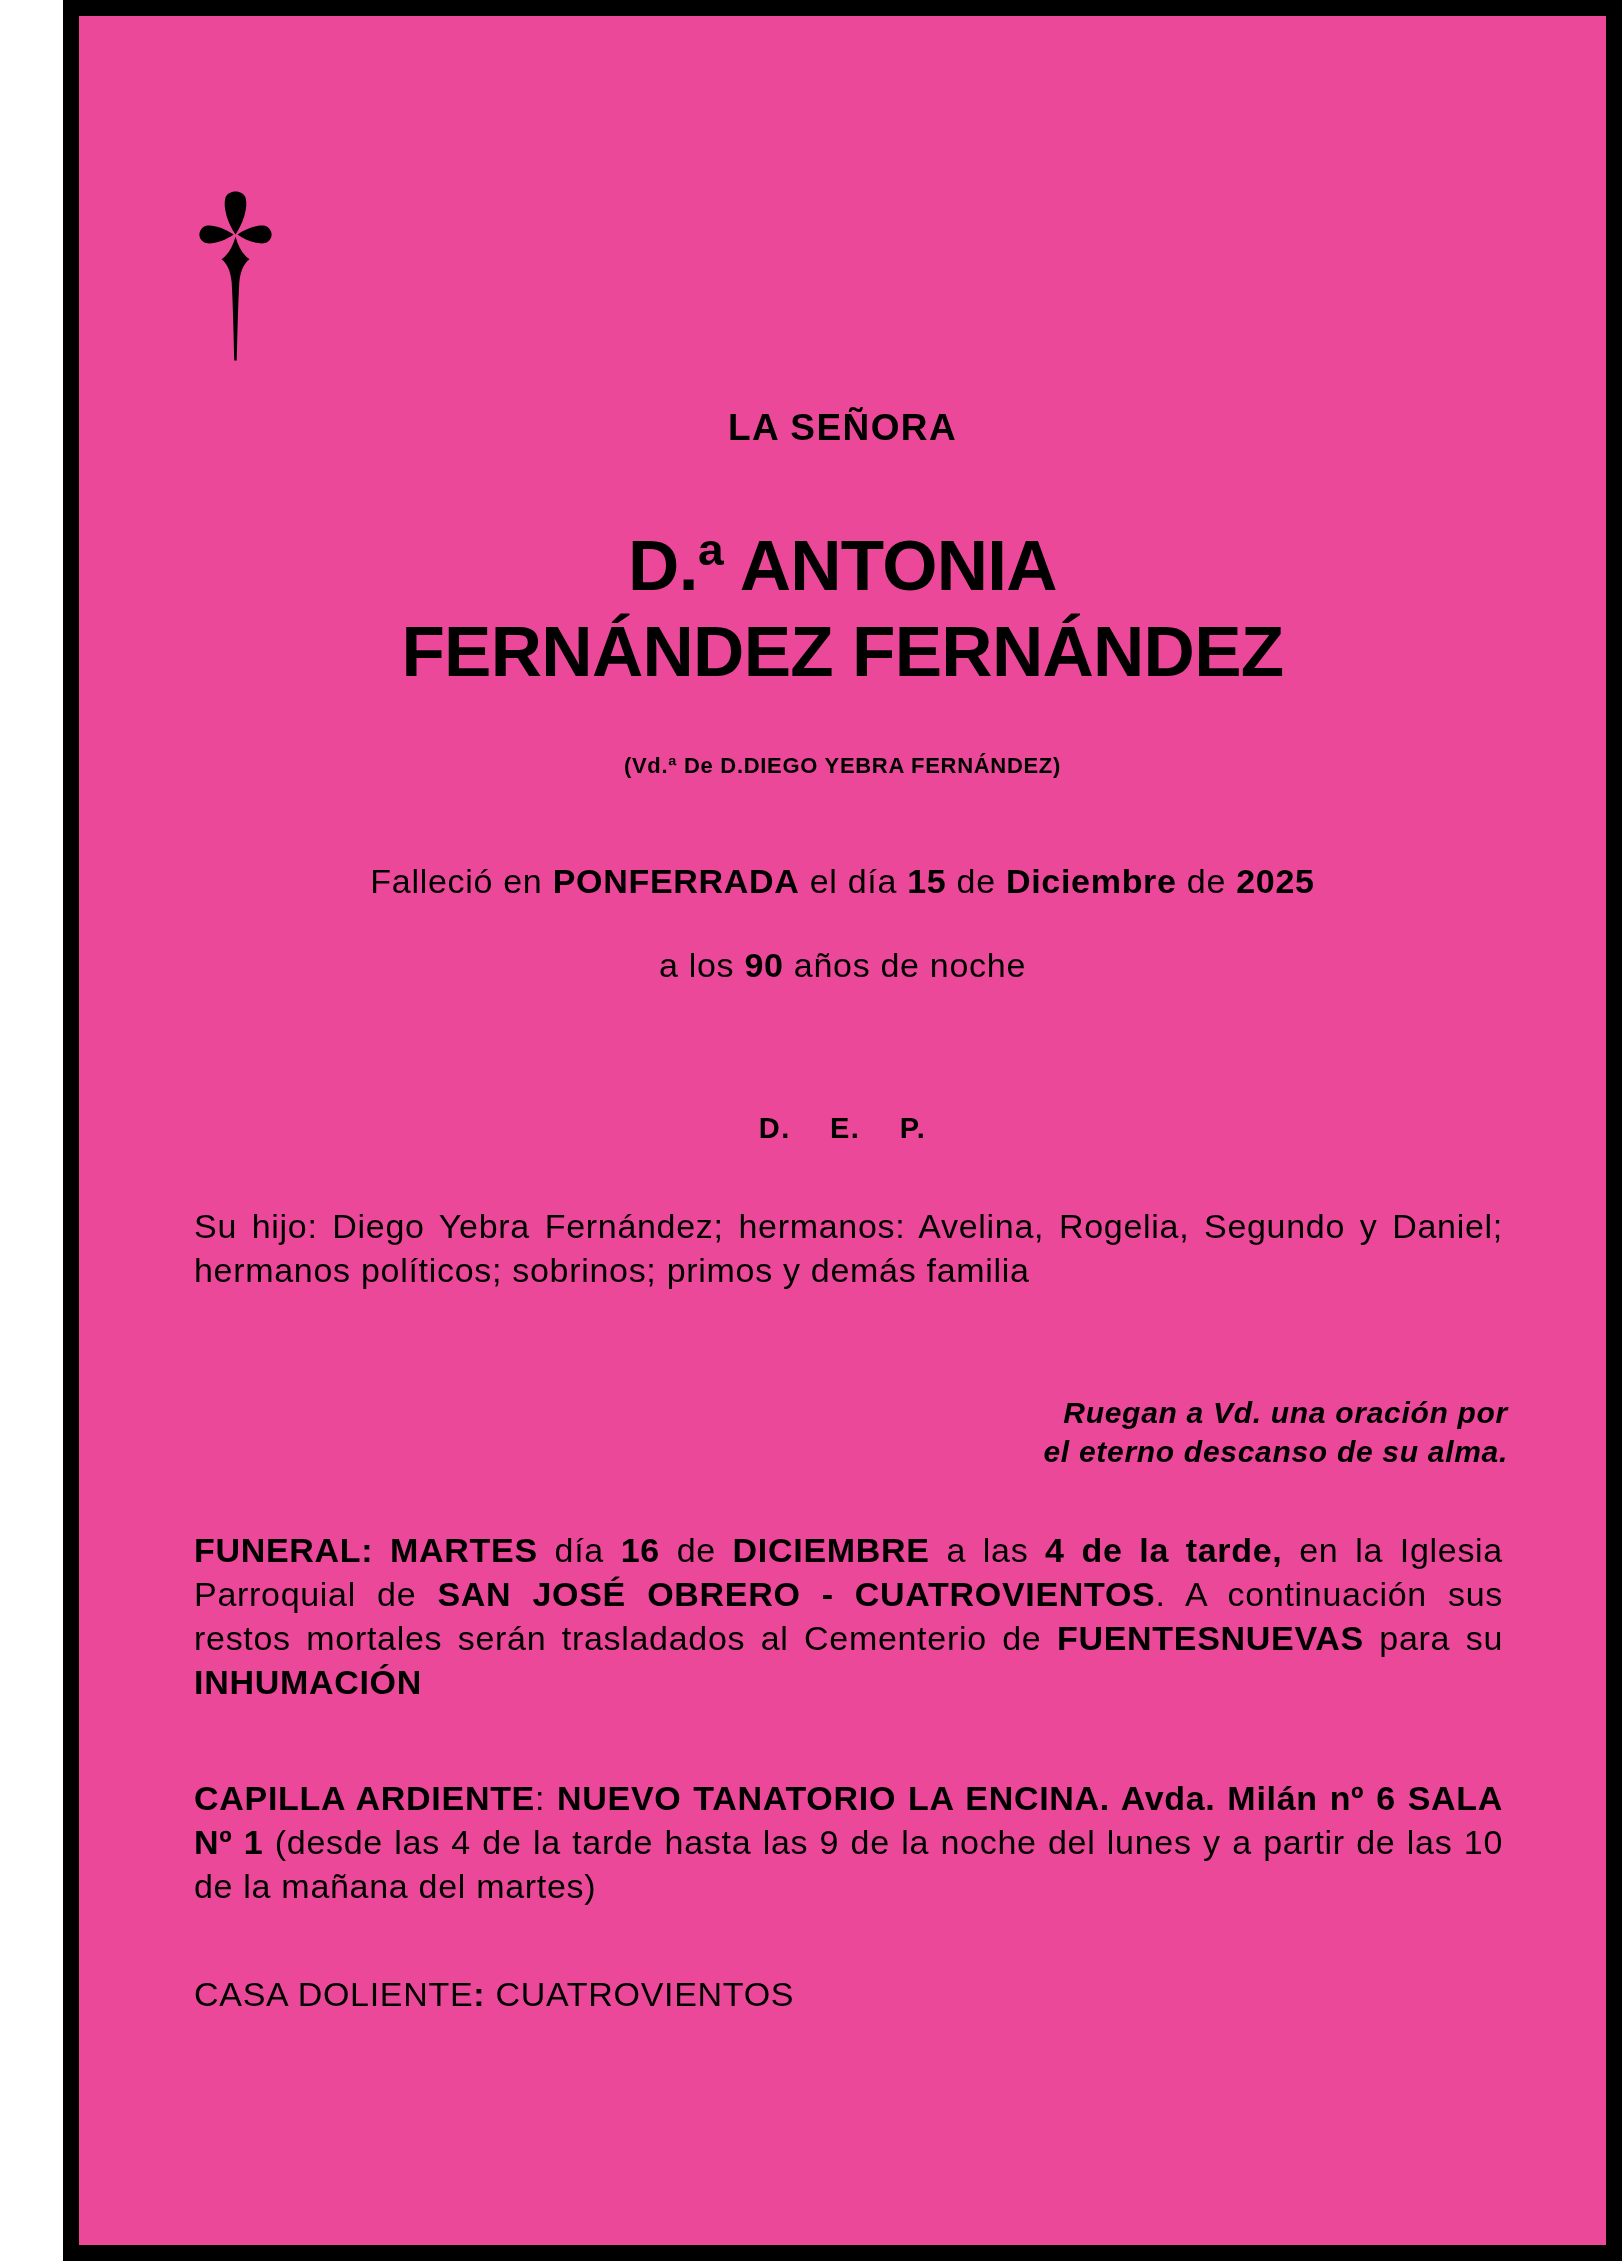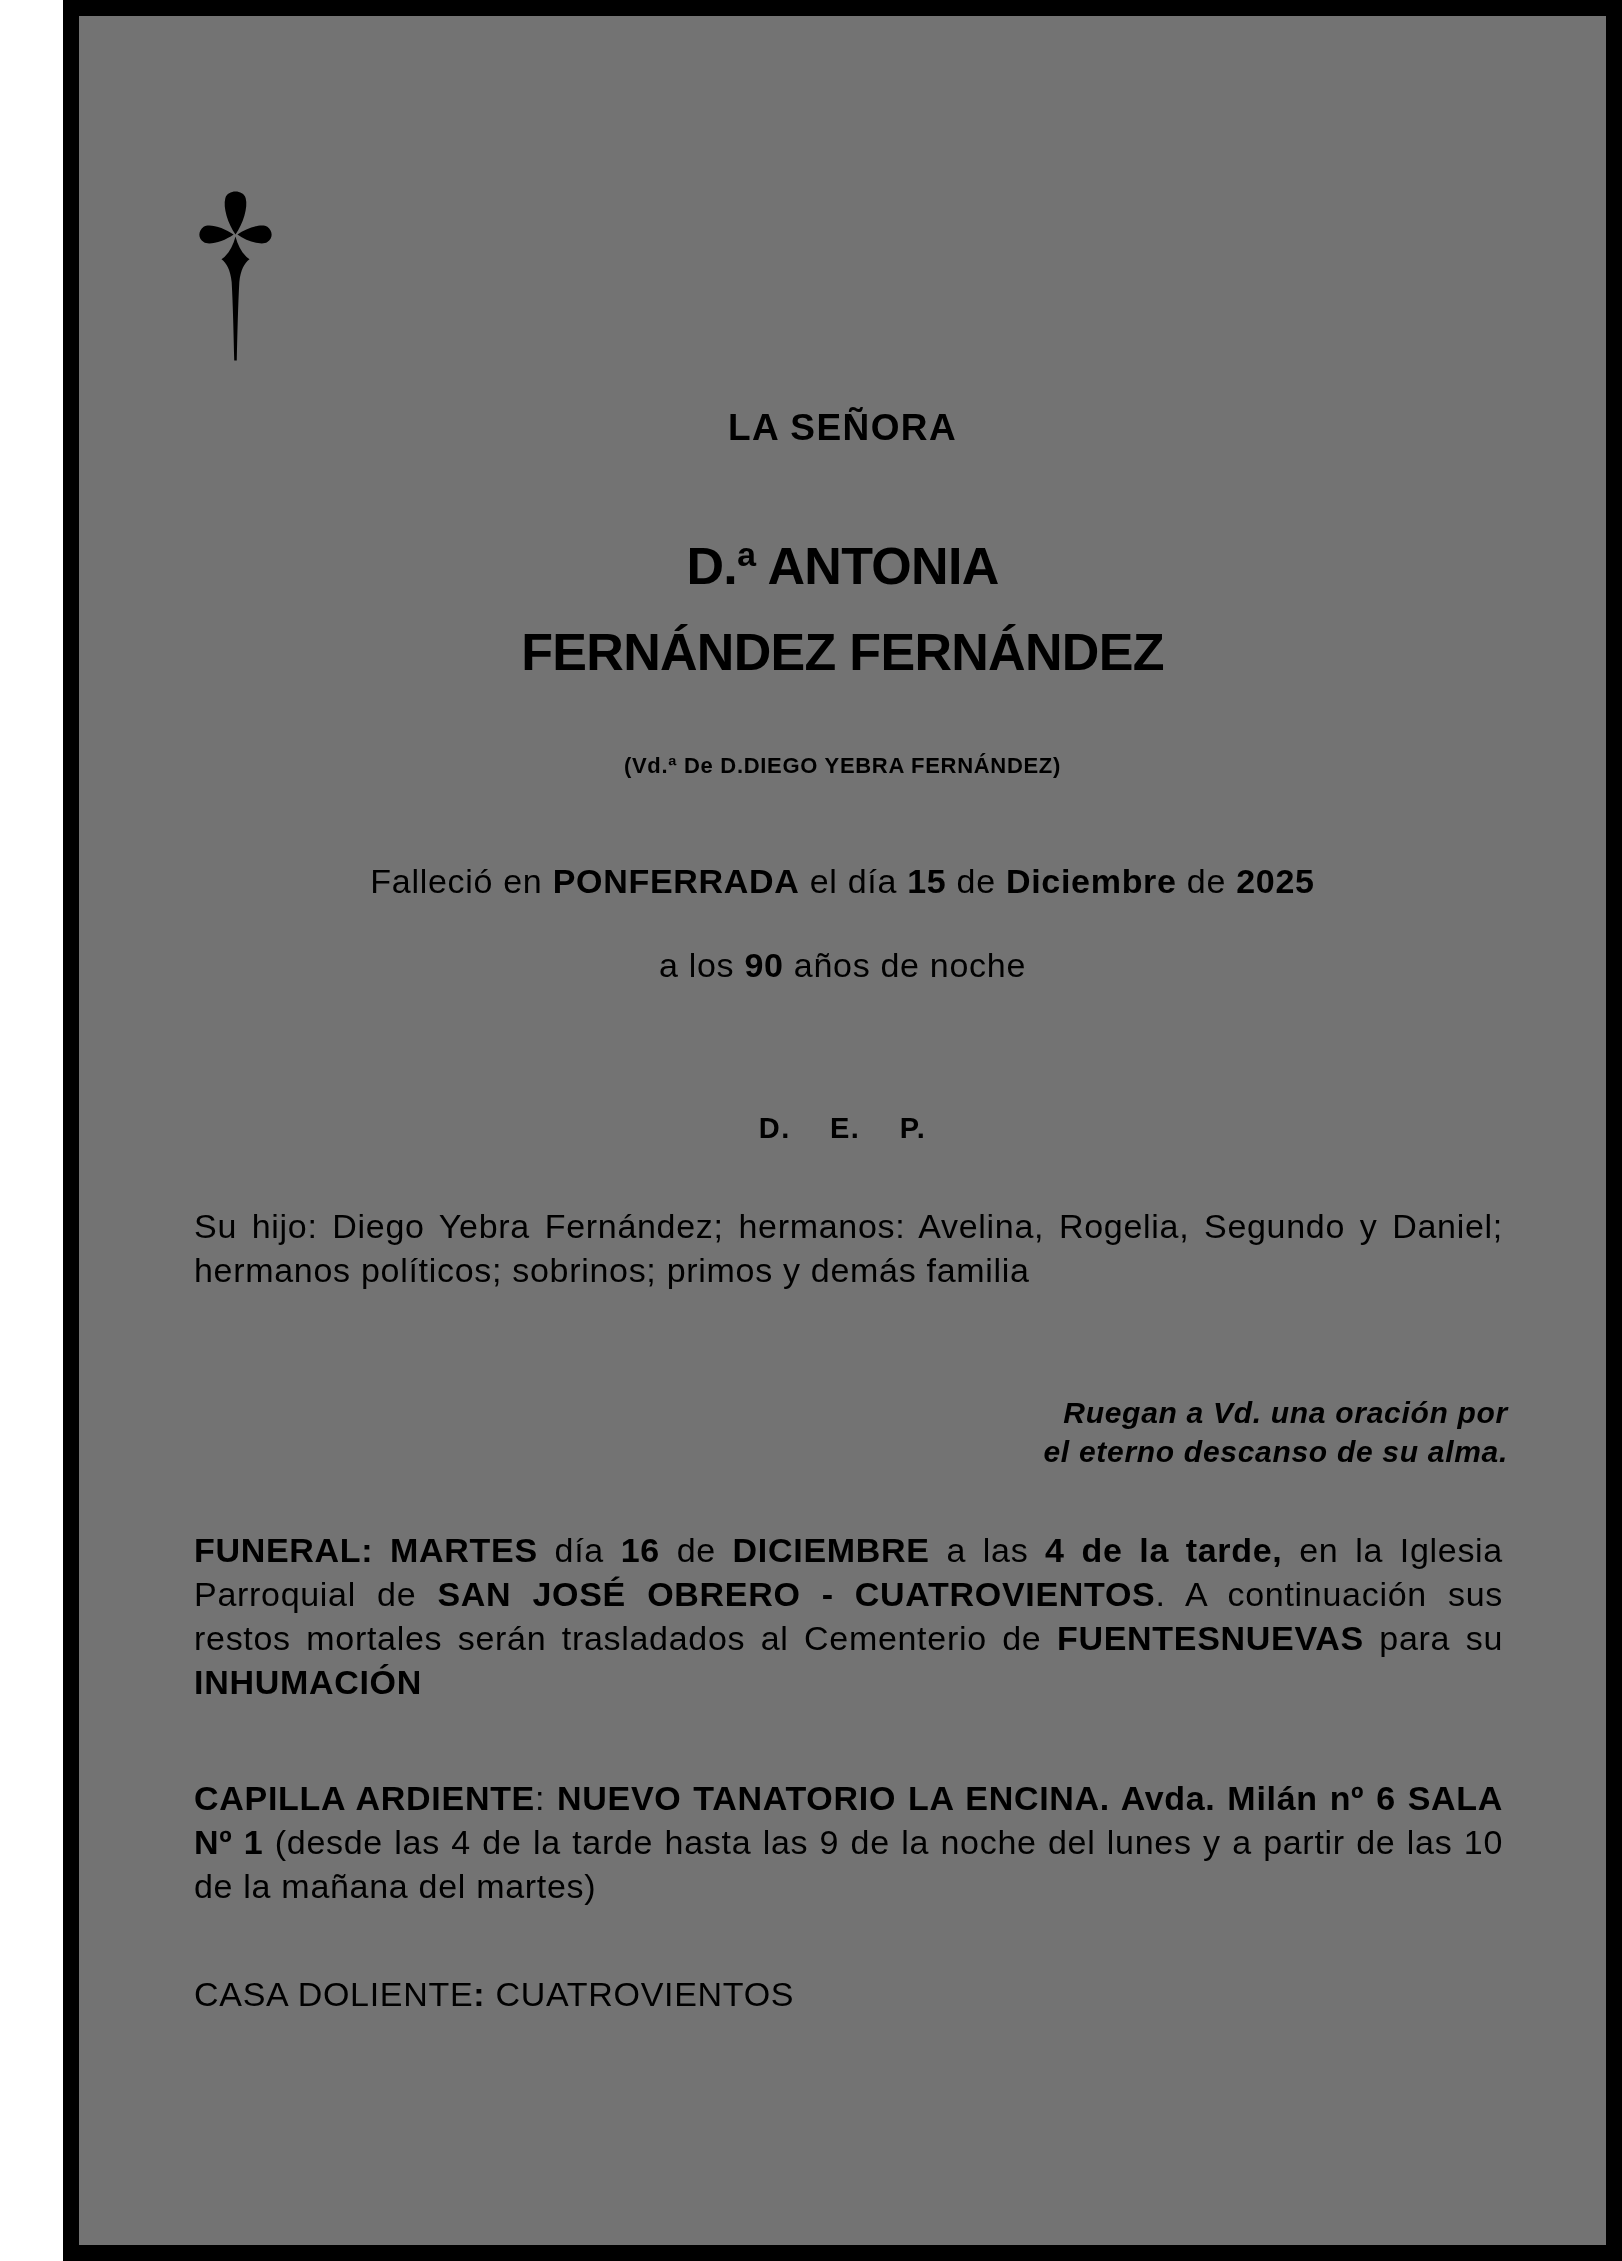--- a/index.html
+++ b/index.html
@@ -3,30 +3,30 @@
 <meta charset="utf-8">
 <style>
   html,body{margin:0;padding:0;}
   body{
     width:1622px;height:2261px;position:relative;
     background:#ffffff;color:#000000;
     font-family:"Liberation Sans", sans-serif;
   }
   .frame{
     position:absolute;left:63px;top:0;right:0;bottom:0;
-    border:16.4px solid #000000;background:#737373;
+    border:16.4px solid #000000;background:#ec4899;
   }
   .abs{position:absolute;}
   .center{left:0;right:0;text-align:center;}
   .content{left:115px;width:1309px;}
   .justify{text-align:justify;}
   .b{font-weight:bold;}
   .cross{position:absolute;left:118px;top:158px;width:77px;height:191px;}
   .title{font-size:37px;font-weight:bold;letter-spacing:1.4px;}
-  .name{font-size:52px;font-weight:bold;line-height:86px;letter-spacing:-0.7px;}
+  .name{font-size:71px;font-weight:bold;line-height:86px;letter-spacing:-0.7px;}
   .widow{font-size:22px;font-weight:bold;letter-spacing:0.7px;}
   .std{font-size:34px;letter-spacing:0.7px;}
   .dep{font-size:29px;font-weight:bold;word-spacing:30px;letter-spacing:1.4px;}
   .para{font-size:34px;line-height:44px;letter-spacing:0.7px;}
   .prayer{
     right:98px;text-align:right;font-size:30px;line-height:39px;
     font-weight:bold;font-style:italic;letter-spacing:0.7px;
   }
 </style>
 </head>

